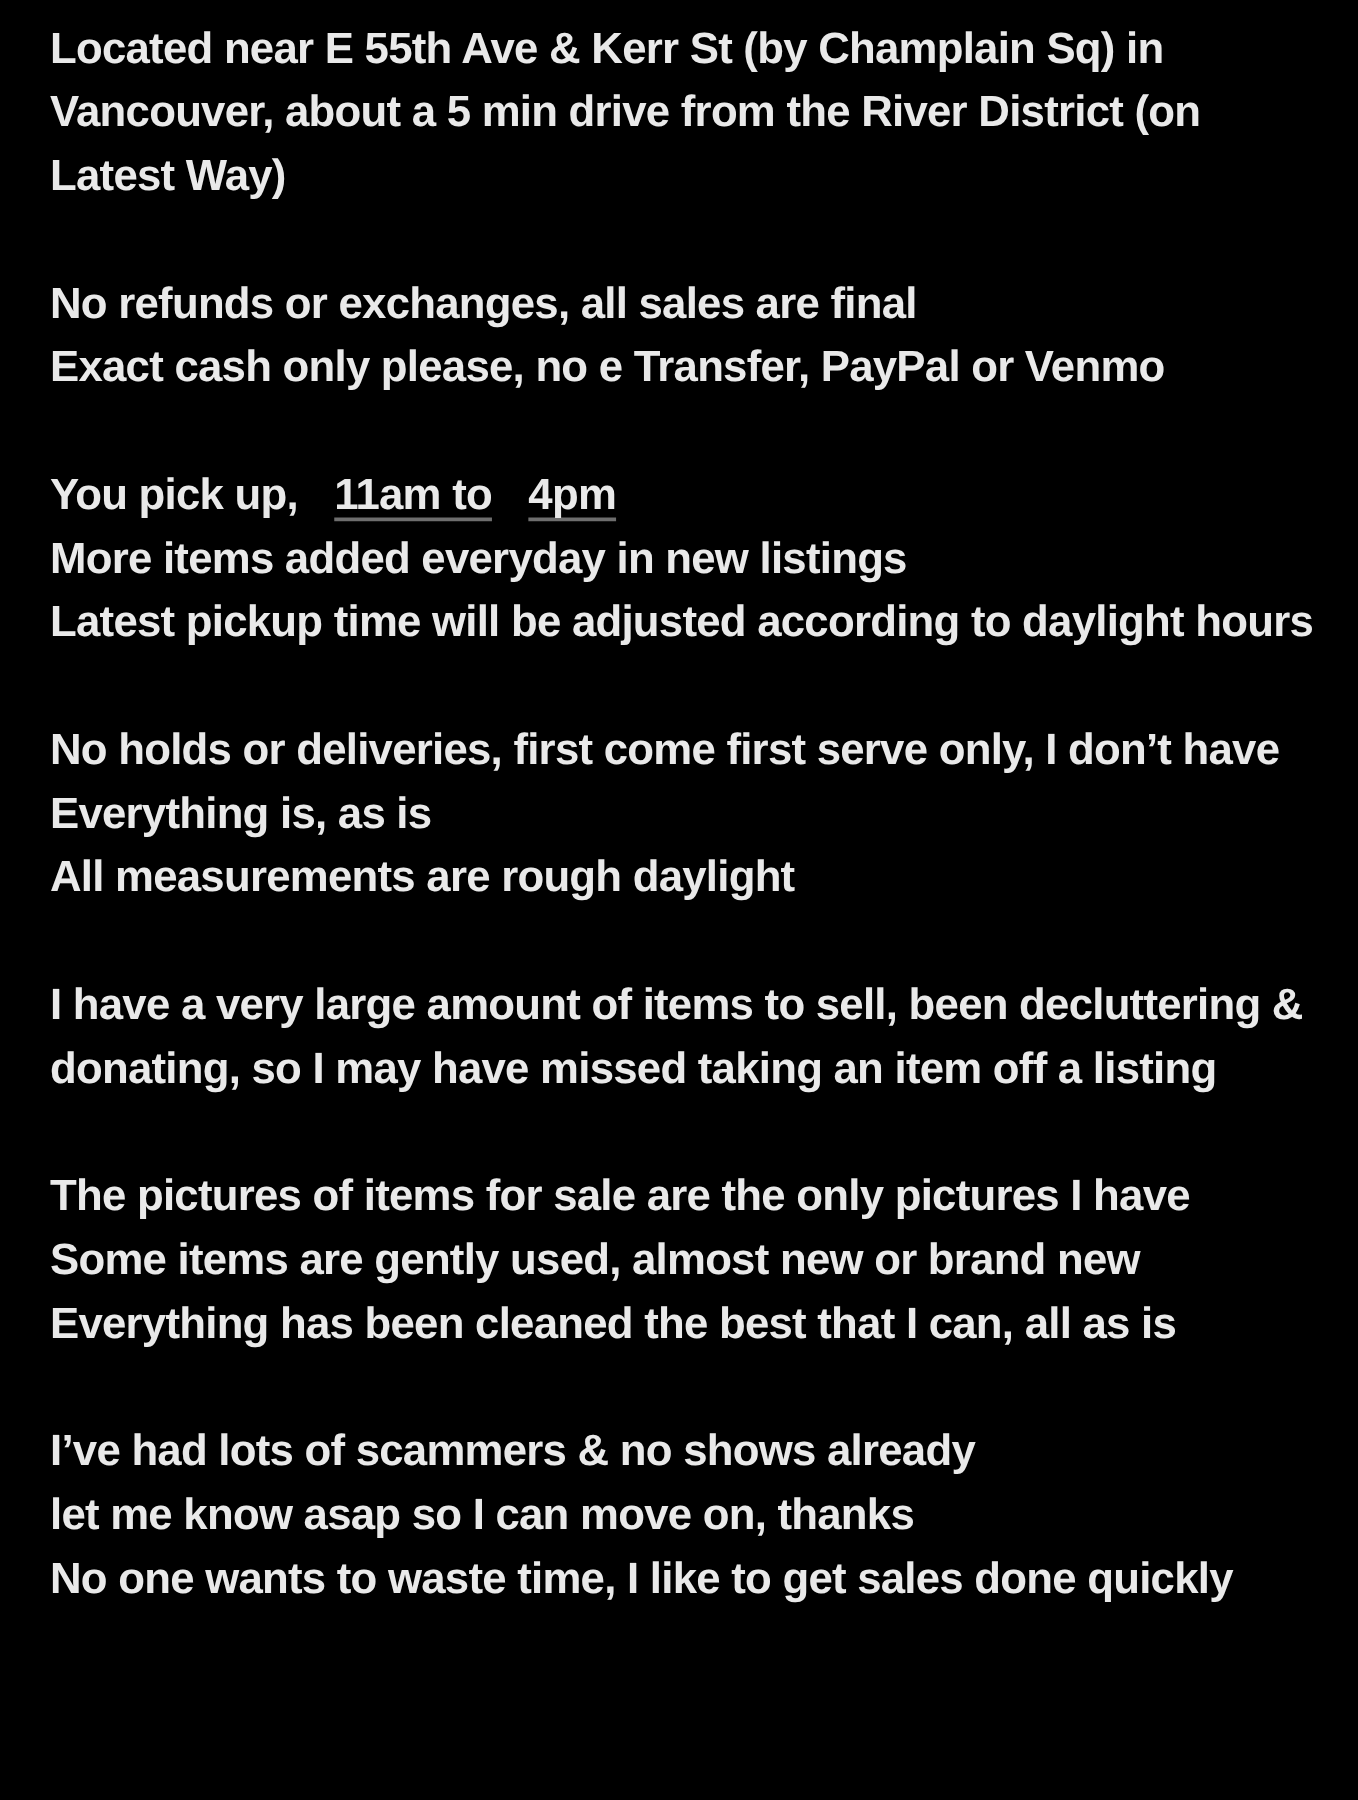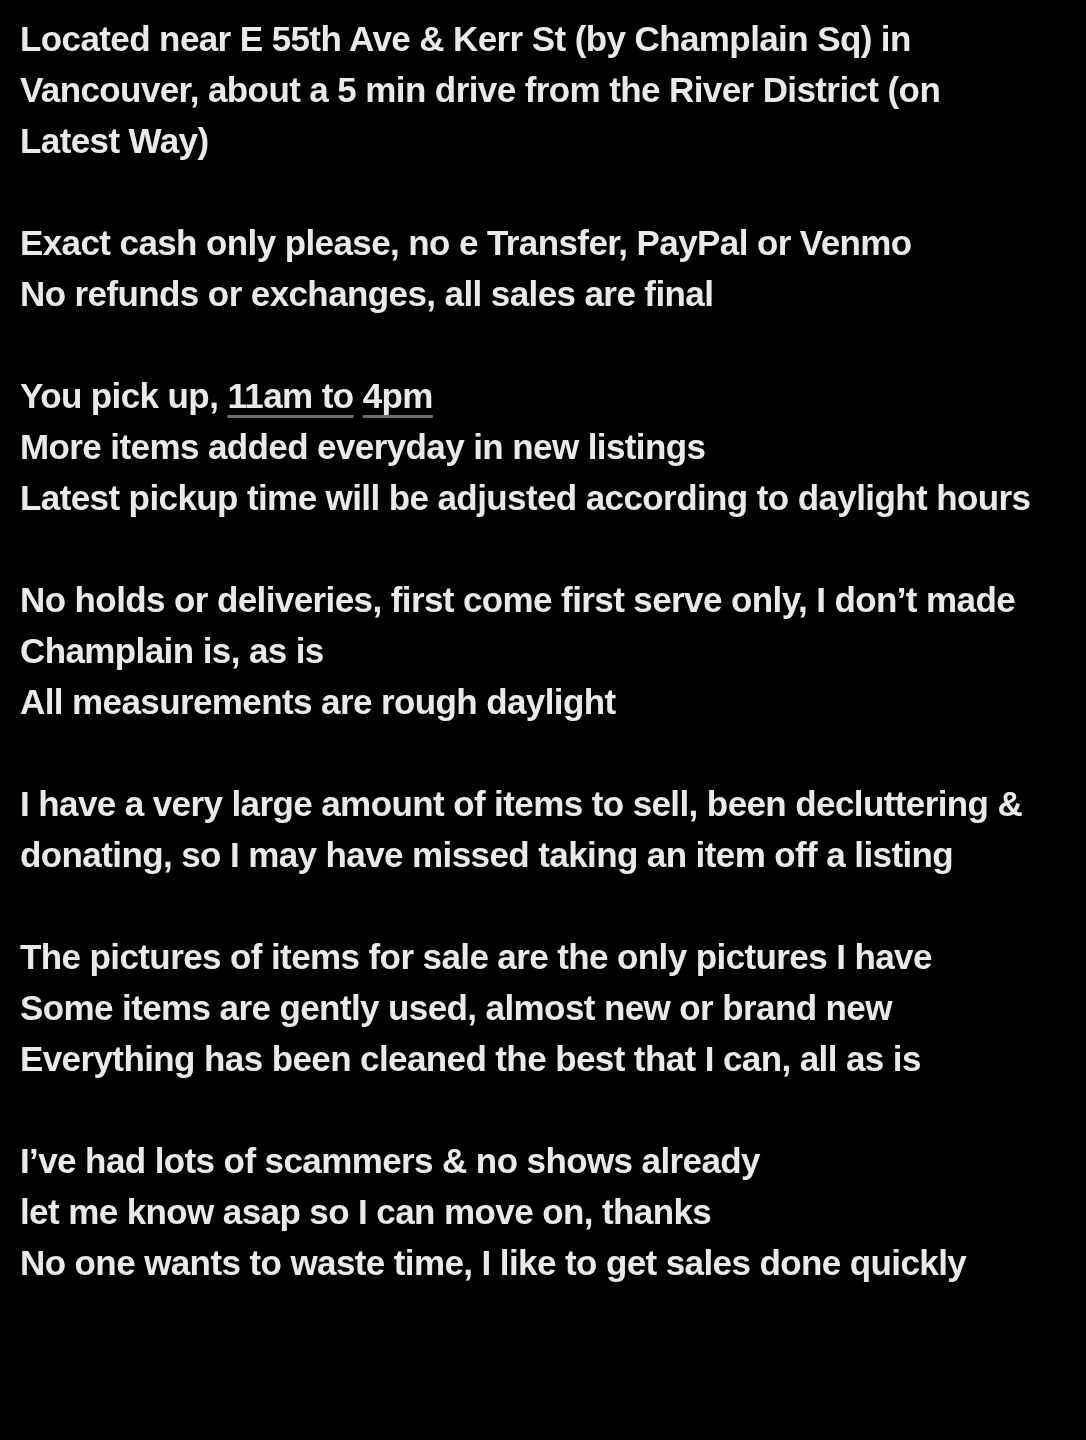--- a/index.html
+++ b/index.html
@@ -10,21 +10,21 @@
     width: 1086px;
     height: 1440px;
     background: #000000;
     overflow: hidden;
     font-family: "Liberation Sans", "DejaVu Sans", sans-serif;
   }
   .description {
     box-sizing: border-box;
     width: 1086px;
     height: 1440px;
-    padding: 13px 38px 0 20px;
+    padding: 13px 38px 0 40px;
     color: #e9e9e9;
     font-size: 35px;
     font-weight: 600;
     letter-spacing: -0.6px;
     line-height: 51px;
   }
   .para {
     margin: 0 0 51px 0;
   }
   .para:last-child {
@@ -32,47 +32,48 @@
   }
   .line {
     min-height: 51px;
     white-space: pre;
   }
   .time-link {
     text-decoration: underline;
     text-decoration-color: #6e6e6e;
     text-decoration-thickness: 3px;
     text-underline-offset: 7px;
+    margin-left: 20px;
   }
 </style>
 </head>
 <body>
 
 <div class="description">
 
   <div class="para">
     <div class="line">Located near E 55th Ave &amp; Kerr St (by Champlain Sq) in</div>
     <div class="line">Vancouver, about a 5 min drive from the River District (on</div>
     <div class="line">Latest Way)</div>
   </div>
 
   <div class="para">
+    <div class="line">No refunds or exchanges, all sales are final</div>
     <div class="line">Exact cash only please, no e Transfer, PayPal or Venmo</div>
-    <div class="line">No refunds or exchanges, all sales are final</div>
   </div>
 
   <div class="para">
     <div class="line"><span>You pick up, </span><span class="time-link">11am to</span><span> </span><span class="time-link">4pm</span></div>
     <div class="line">More items added everyday in new listings</div>
     <div class="line">Latest pickup time will be adjusted according to daylight hours</div>
   </div>
 
   <div class="para">
-    <div class="line">No holds or deliveries, first come first serve only, I don’t made</div>
-    <div class="line">Champlain is, as is</div>
+    <div class="line">No holds or deliveries, first come first serve only, I don’t have</div>
+    <div class="line">Everything is, as is</div>
     <div class="line">All measurements are rough daylight</div>
   </div>
 
   <div class="para">
     <div class="line">I have a very large amount of items to sell, been decluttering &amp;</div>
     <div class="line">donating, so I may have missed taking an item off a listing</div>
   </div>
 
   <div class="para">
     <div class="line">The pictures of items for sale are the only pictures I have</div>

